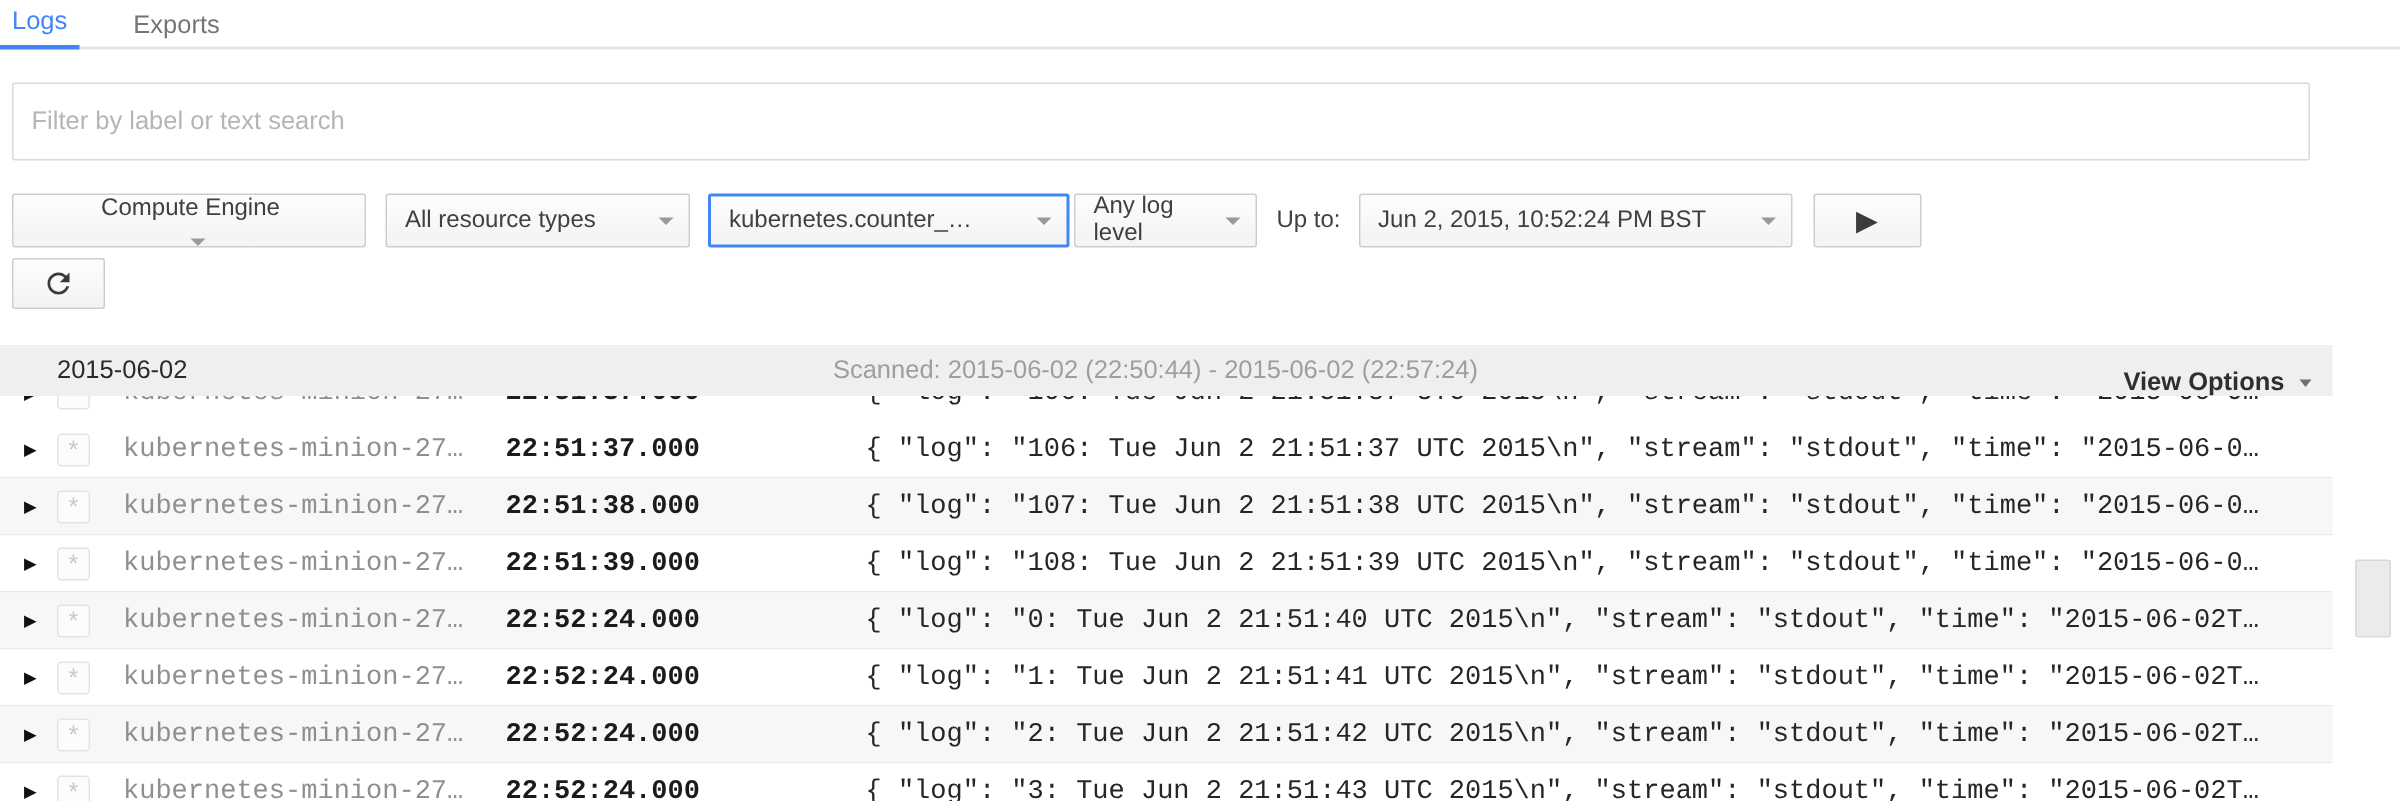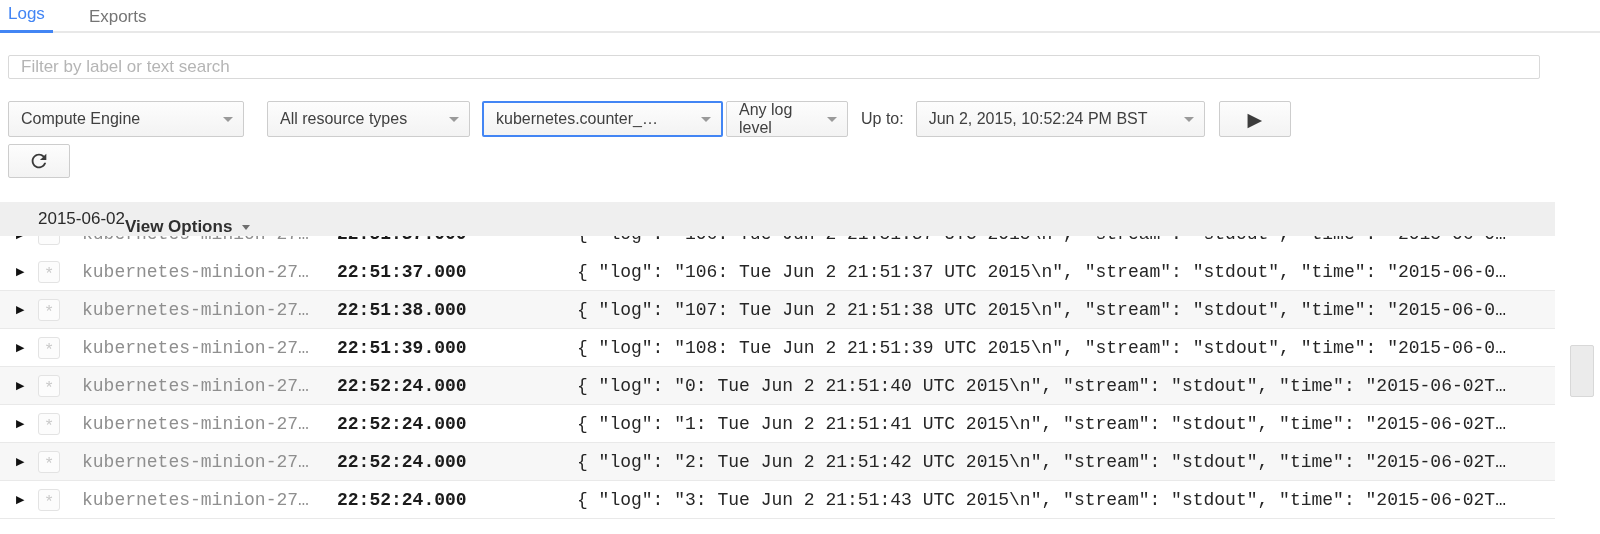--- a/index.html
+++ b/index.html
@@ -7,32 +7,32 @@
               font-family:"Liberation Sans", sans-serif; }
 
   
   .tabbar { height:33px; border-bottom:2px solid #e8e8e8; display:flex; align-items:flex-end; }
   .tab { font-size:17px; padding:7px 8px 6px; cursor:pointer; margin-bottom:-2px; }
   .tab.active { color:#4285f4; border-bottom:3px solid #4285f4; }
   .tab.inactive { color:#757575; margin-left:28px; }
 
   
   .filter-row { margin:22px 60px 0 8px; }
-  .filter-input { width:100%; height:24px; border:1px solid #d9d9d9; border-radius:2px;
+  .filter-input { width:100%; height:52px; border:1px solid #d9d9d9; border-radius:2px;
                   padding:0 12px; font-size:17px; color:#333; outline:none;
                   font-family:"Liberation Sans", sans-serif; }
   .filter-input::placeholder { color:#b5b5b5; }
 
   
   .toolbar { margin:22px 8px 0; display:flex; align-items:center; }
   .btn { height:36px; border:1px solid #cdcdcd; border-radius:2px;
          background:linear-gradient(#fdfdfd,#f3f3f3); color:#404040; font-size:16px;
          display:flex; align-items:center; cursor:pointer; }
   .dd { justify-content:space-between; padding:0 10px 0 12px; }
-  .dd-resource { width:236px; margin-right:23px; }
+  .dd-resource { width:236px; margin-right:13px;flex-direction:column; }
   .dd-types    { width:203px; margin-right:12px; }
   .dd-ids      { width:181px; margin-right:14px; }
   .dd-logname  { width:241px; margin-right:3px; border:2px solid #4285f4; }
   .dd-level    { width:122px; margin-right:13px; }
   .upto { font-size:16px; color:#404040; margin-right:12px; }
   .dd-datetime { width:289px; margin-right:14px; }
   .play-btn { width:72px; justify-content:center; }
   .play-glyph { font-size:19px; color:#3c3c3c; line-height:1; }
   .chev { width:0; height:0; border-left:5px solid transparent; border-right:5px solid transparent;
           border-top:5px solid #9a9a9a; margin-left:10px; flex:none; }
@@ -111,20 +111,21 @@
     <span style="display:flex;">
       <svg width="22" height="22" viewBox="0 0 24 24" fill="#3a3a3a">
         <path d="M17.65 6.35C16.2 4.9 14.21 4 12 4c-4.42 0-7.99 3.58-7.99 8s3.57 8 7.99 8c3.73 0 6.84-2.55 7.73-6h-2.08c-.82 2.33-3.04 4-5.65 4-3.31 0-6-2.69-6-6s2.69-6 6-6c1.66 0 3.14.69 4.22 1.78L13 11h7V4l-2.35 2.35z"></path>
       </svg>
     </span>
   </div>
 </div>
 
 <div class="list-header">
   <span class="lh-date">2015-06-02</span>
+  <span class="lh-scanned">Scanned: 2015-06-02 (22:50:44) - 2015-06-02 (22:57:24)</span>
   <span class="lh-view">
     <span>View Options</span>
     <span class="chev"></span>
   </span>
 </div>
 
 <div class="log-section">
   <div class="log-rows">
 
     <div class="clip-row">

